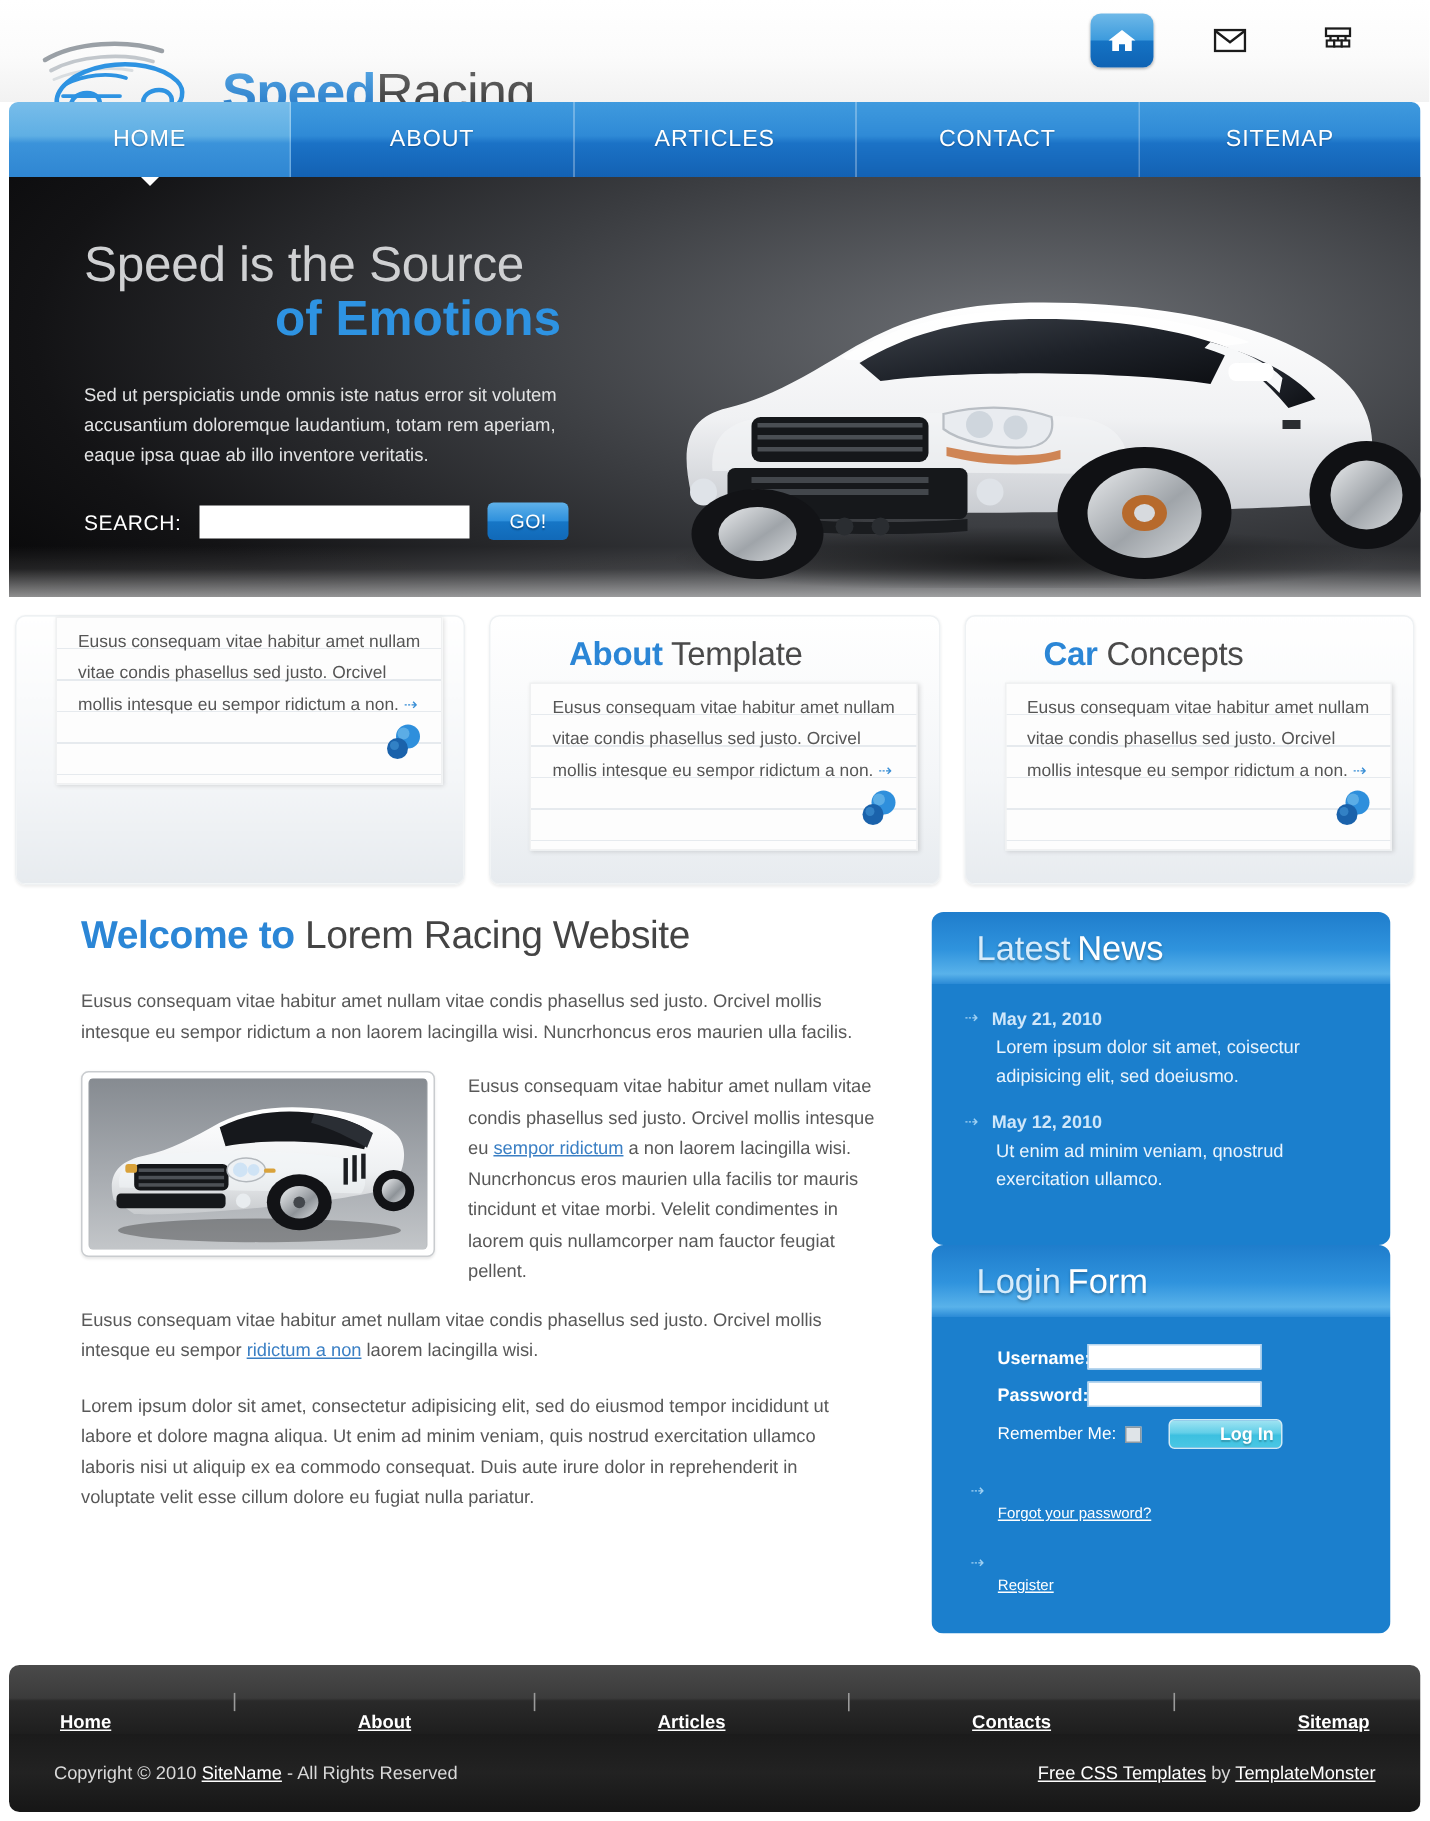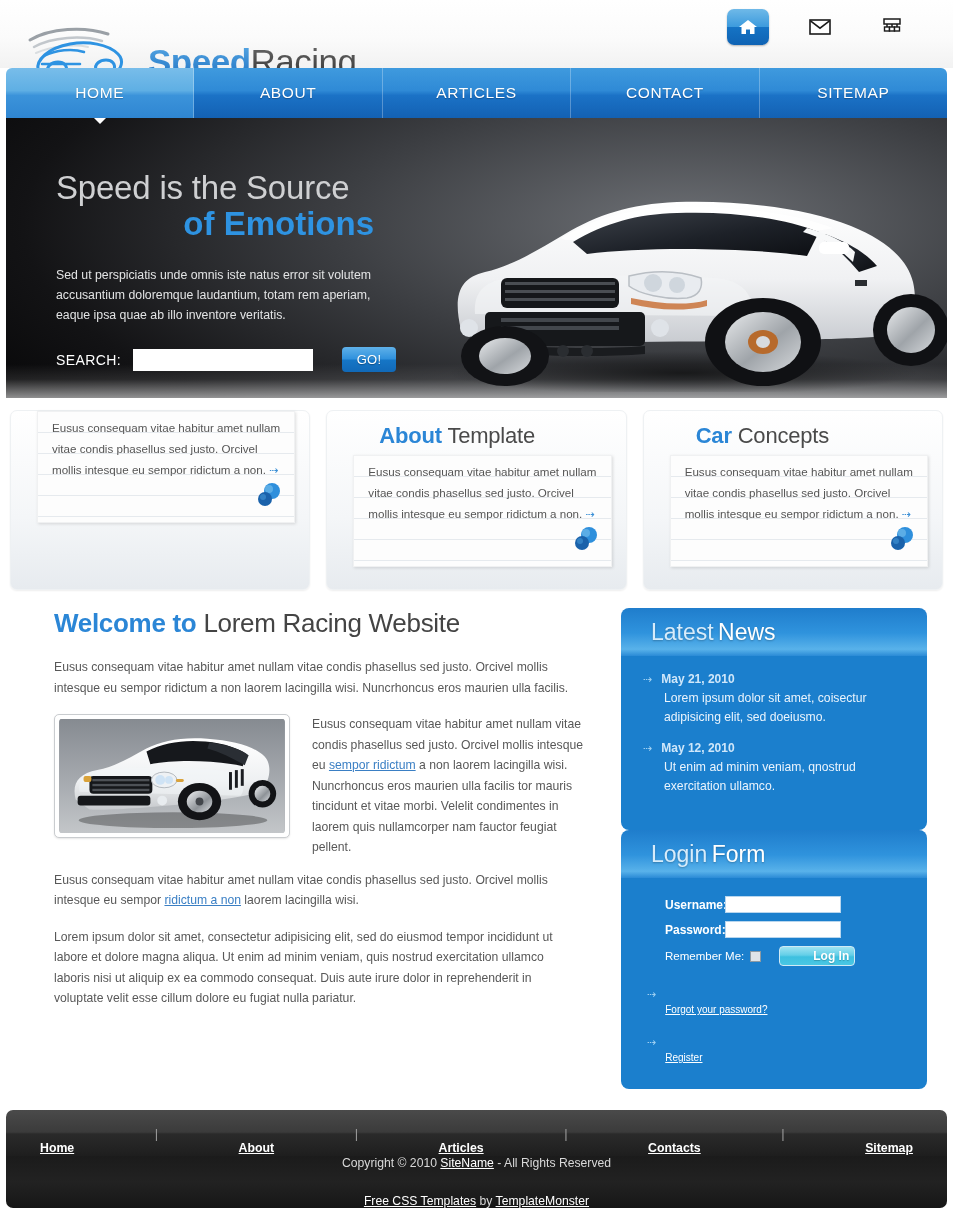--- a/index.html
+++ b/index.html
@@ -61,29 +61,29 @@
   
   .banner {
     position:relative; height:280px; margin:0 6px;
     background: radial-gradient(ellipse 90% 110% at 72% 38%, #6d7075 0%, #3b3d41 42%, #131315 78%, #060607 100%);
     overflow:hidden;
   }
   .banner-floor {
     position:absolute; left:0; right:0; bottom:0; height:34px;
     background: linear-gradient(to bottom, rgba(255,255,255,0) 0%, rgba(255,255,255,.10) 45%, rgba(255,255,255,.55) 100%);
   }
-  .banner-inner { position:absolute; left:50px; top:52px; width:400px; z-index:3; }
+  .banner-inner { position:absolute; left:50px; top:40px; width:400px; z-index:3; }
   .b-title1 { font-size:33px; color:#cfd0d2; letter-spacing:-.2px; line-height:1.08; }
   .b-title2 { font-size:33px; font-weight:bold; color:#2e93e2; text-align:right; width:318px; line-height:1.12; }
   .b-desc { margin-top:22px; font-size:12.3px; line-height:1.65; color:#e2e3e4; width:342px; }
   .b-search { margin-top:22px; display:flex; align-items:center; }
   .b-search-label { color:#fff; font-size:14px; letter-spacing:.4px; margin-right:12px; }
   .b-search-input { width:180px; height:22px; border:none; background:#fff; outline:none; padding:0 4px; font-size:12px; }
   .b-go {
-    margin-left:29px; width:54px; height:25px; border:none; cursor:pointer;
+    margin-left:12px; width:54px; height:25px; border:none; cursor:pointer;
     border-radius:4px; color:#fff; font-size:13px; letter-spacing:.3px;
     background: linear-gradient(to bottom, #5fb1e9 0%, #2f91dd 48%, #1676c6 52%, #1169b8 100%);
     text-shadow:0 1px 1px rgba(0,0,0,.3);
   }
   .banner-car { position:absolute; right:-8px; bottom:6px; width:540px; height:262px; z-index:2; }
 
   
   .features { display:flex; gap:16px; padding:12px 10px 0 10px; }
   .feat {
     flex:1; height:180px; position:relative;
@@ -159,21 +159,21 @@
   .footer { position:absolute; left:6px; right:6px; bottom:6px; border-radius:7px; overflow:hidden; }
   .footer-nav {
     height:46px; display:flex; align-items:center; justify-content:space-between; padding:0 34px;
     background: linear-gradient(to bottom, #4a4a4a 0%, #3b3b3b 48%, #2a2a2a 52%, #1e1e1e 100%);
   }
   .footer-nav a { color:#fff; font-size:12.3px; font-weight:bold; }
   .fsep { color:#9a9a9a; font-size:13px; }
   .footer-bot {
     height:52px; display:flex; align-items:center; justify-content:space-between; padding:0 30px;
     background: linear-gradient(to bottom, #1b1b1b 0%, #222222 50%, #161616 100%);
-    font-size:12.2px; color:#d9d9d9;flex-direction:column;
+    font-size:12.2px; color:#d9d9d9;
   }
   .footer-bot a { color:#ffffff; }
   a { text-decoration:underline;margin-top:30px; }
 </style>
 </head>
 <body>
 
 <div class="page">
 
   <div class="header">

